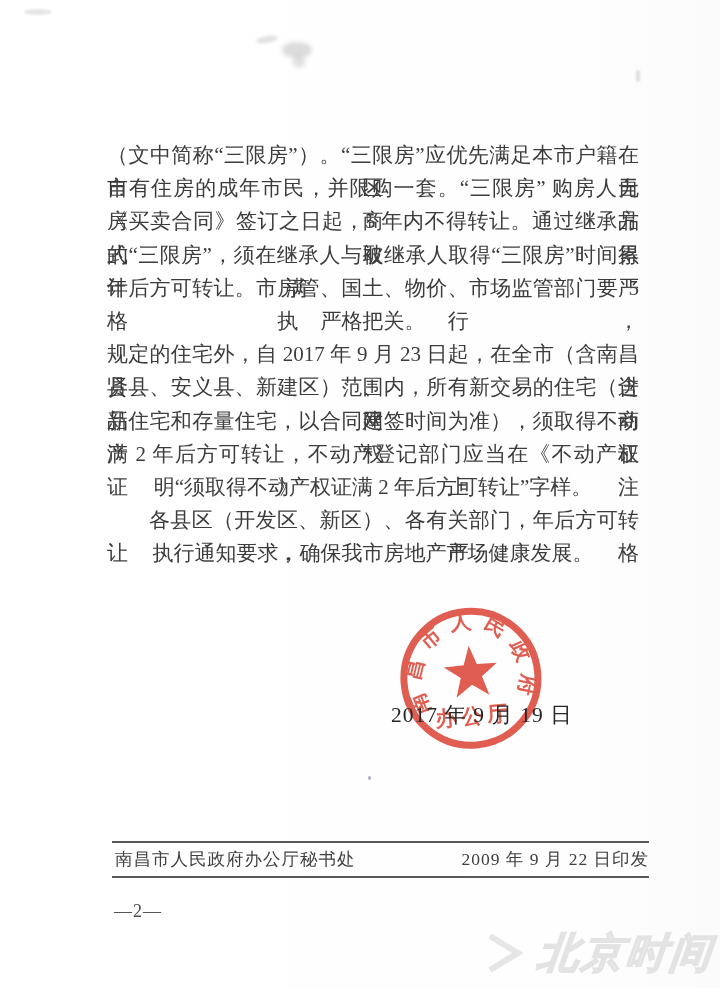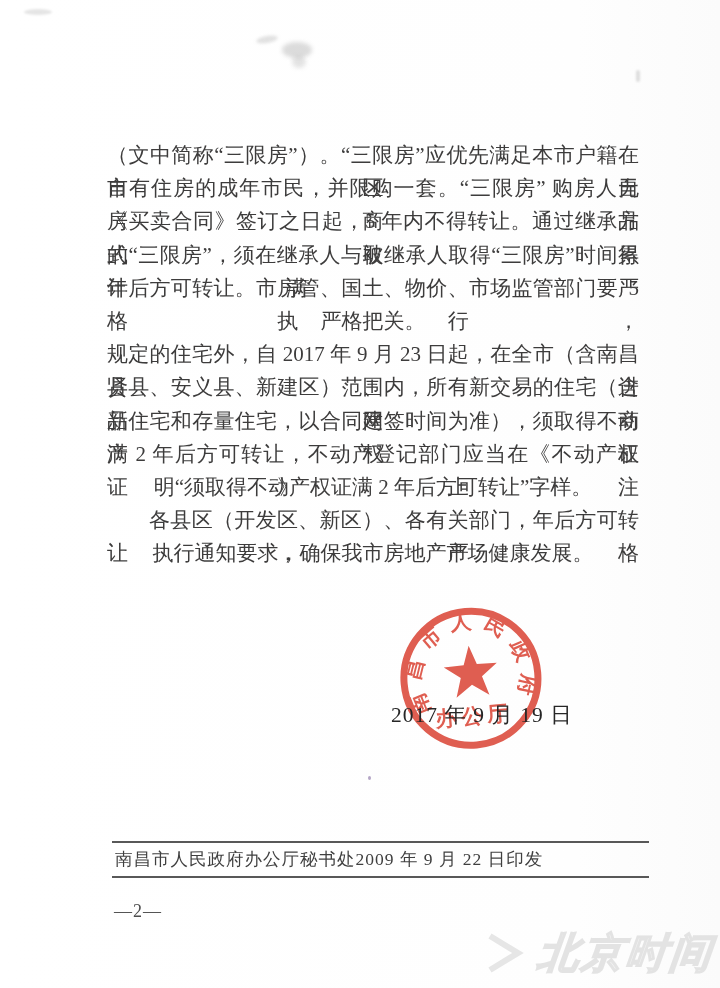--- a/index.html
+++ b/index.html
@@ -25,21 +25,21 @@
   .sign-date{
     position:absolute;left:391px;top:700px;width:200px;
     font-size:21.5px;letter-spacing:1px;color:#262626;white-space:nowrap;
   }
   
   .footer-rule{position:absolute;left:112px;width:537px;height:2px;background:#585858;}
   .rule-top{top:841px;}
   .rule-bottom{top:876px;}
   .footer-row{
     position:absolute;left:115px;top:847px;width:534px;
-    display:flex;align-items:center;
+    display:flex;justify-content:space-between;align-items:center;
     font-size:17.5px;color:#3f3f3f;letter-spacing:1px;white-space:nowrap;
   }
   .page-number{position:absolute;left:114px;top:901px;font-size:18px;letter-spacing:1px;color:#4d4d4d;}
   
   .watermark{
     position:absolute;left:484px;top:922px;height:62px;
     display:flex;align-items:center;gap:2px;pointer-events:none;
   }
   .wm-text{
     font-family:"Liberation Sans","DejaVu Sans",sans-serif;

